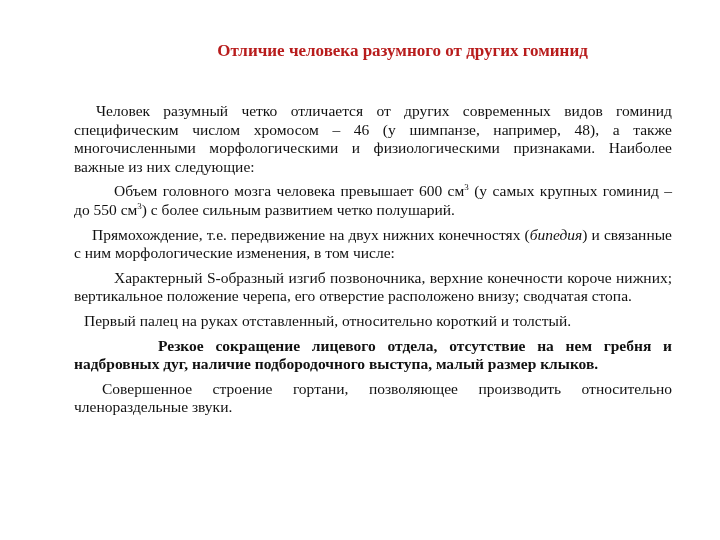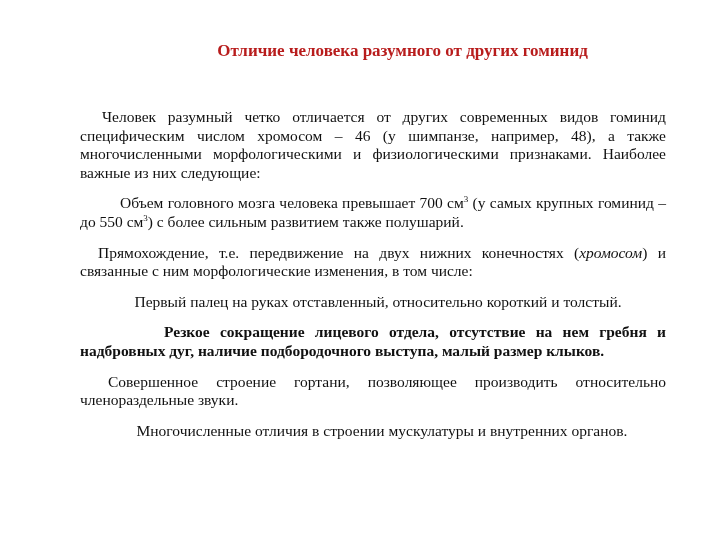--- a/index.html
+++ b/index.html
@@ -37,52 +37,52 @@
     }
     .content {
       position: absolute;
       left: 68px;
       top: 96px;
       width: 610px;
       font-size: 15.5px;
       line-height: 18.6px;
     }
     .para {
-      margin: 12px;
+      margin: 6px;
       text-align: justify;
     }
     .para.nojust {
-      text-align: center;
+      text-align: left;
     }
     .gap { margin-top: 4px; }
     .i1 { text-indent: 22px; }
     .i2 { text-indent: 40px; }
     .i3 { text-indent: 10px; }
     .i4 { text-indent: 18px; }
     .i5 { text-indent: 84px; font-weight: bold; }
     .i6 { text-indent: 28px; }
     sup { font-size: 9px; line-height: 0; vertical-align: super; }
     em { font-style: italic; }
   </style>
 </head>
 <body>
 
 <div class="slide">
   <div class="title">Отличие человека разумного от других гоминид</div>
 
   <div class="content">
     <p class="para i1">Человек разумный четко отличается от других современных видов гоминид специфическим числом хромосом – 46 (у шимпанзе, например, 48), а также многочисленными морфологическими и физиологическими признаками. Наиболее важные из них следующие:</p>
 
-    <p class="para i2 gap"><span>Объем головного мозга человека превышает 700 см</span><sup>3</sup><span> (у самых крупных гоминид  – до 550 см</span><sup>3</sup><span>) с более сильным развитием также полушарий.</span></p>
+    <p class="para i2 gap"><span>Объем головного мозга человека превышает 600 см</span><sup>3</sup><span> (у самых крупных гоминид  – до 550 см</span><sup>3</sup><span>) с более сильным развитием четко полушарий.</span></p>
 
-    <p class="para i4 gap"><span>Прямохождение, т.е. передвижение на двух нижних конечностях (</span><em>хромосом</em><span>)  и связанные с ним морфологические изменения, в том числе:</span></p>
+    <p class="para i4 gap"><span>Прямохождение, т.е. передвижение на двух нижних конечностях (</span><em>бипедия</em><span>)  и связанные с ним морфологические изменения, в том числе:</span></p>
 
+    <p class="para i2 gap">Характерный S-образный изгиб позвоночника, верхние конечности короче нижних; вертикальное    положение черепа, его отверстие  расположено внизу; сводчатая стопа.</p>
 
     <p class="para nojust i3 gap">Первый палец на руках отставленный, относительно короткий и толстый.</p>
 
     <p class="para i5 gap">Резкое сокращение лицевого отдела, отсутствие на нем гребня и надбровных дуг, наличие подбородочного выступа, малый размер клыков.</p>
 
     <p class="para i6 gap">Совершенное строение гортани, позволяющее производить относительно членораздельные  звуки.</p>
 
 
-    <p class="para nojust i4 gap">Многочисленные отличия в строении мускулатуры и внутренних органов.</p>
   </div>
 </div>
 
 </body></html>

